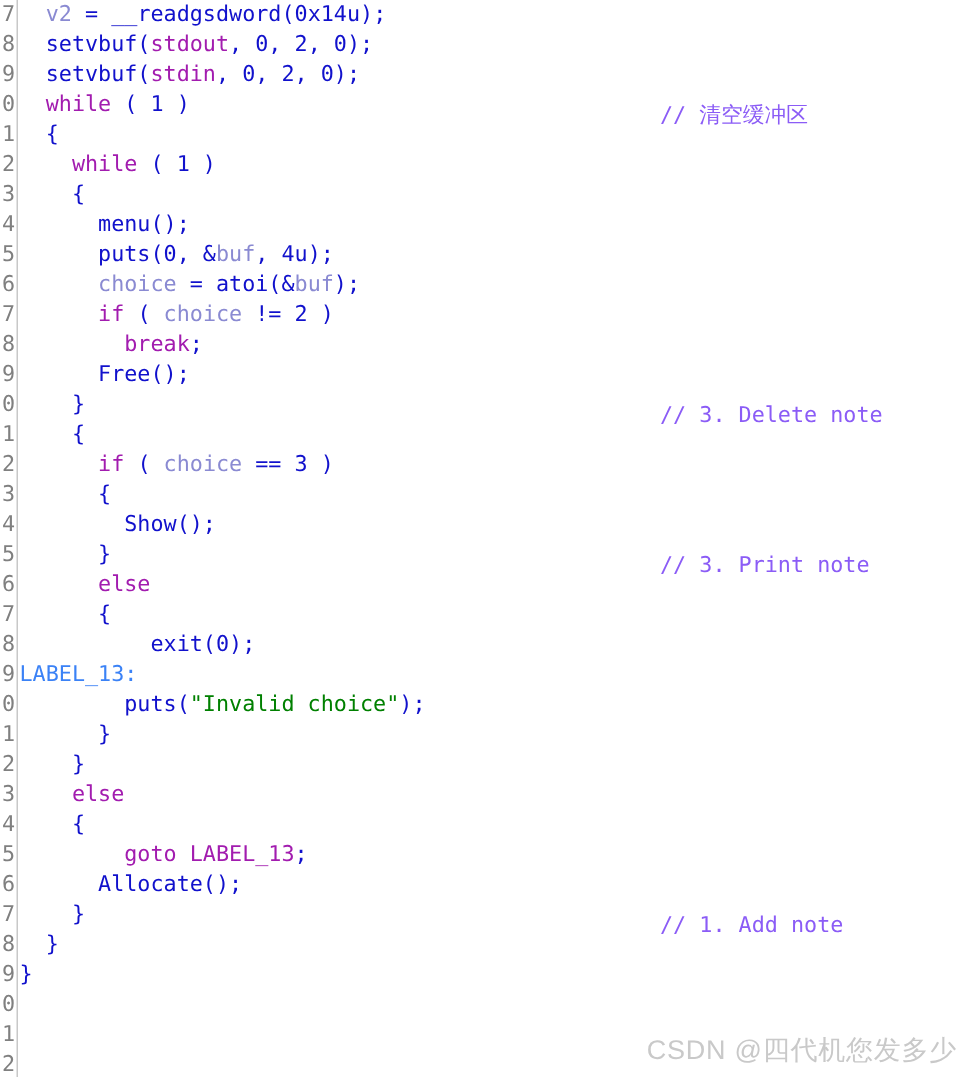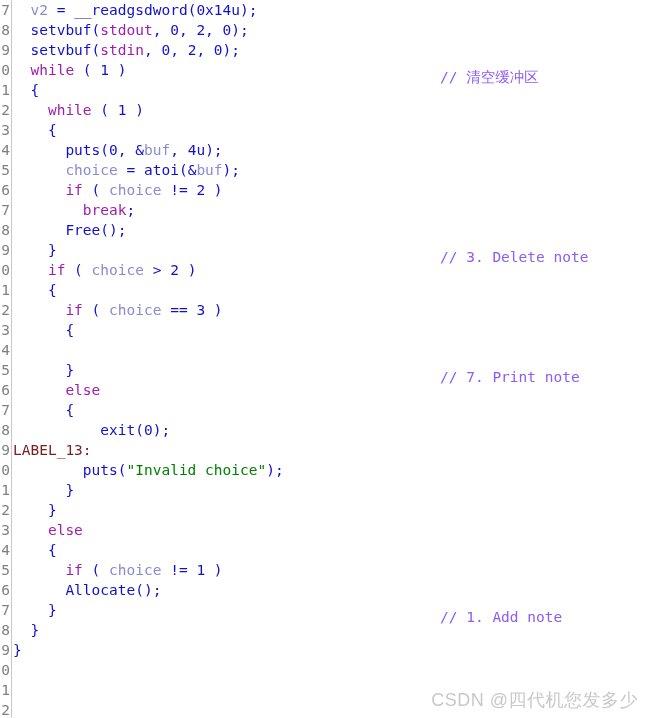--- a/index.html
+++ b/index.html
@@ -79,21 +79,21 @@
   }
 
   
   .t-plain   { color: #000000; }
   .t-kw      { color: #a21caf; }
   .t-func    { color: #1111cc; }
   .t-var     { color: #8a8ad2; }
   .t-num     { color: #1111cc; }
   .t-punct   { color: #1111cc; }
   .t-str     { color: #008000; }
-  .t-label   { color: #7f1d1d; }
+  .t-label   { color: #3b82f6; }
 
   .watermark {
     position: absolute;
     right: 8px;
     bottom: 6px;
     font-family: "Liberation Sans", sans-serif;
     font-size: 18px;
     color: #c9c9c9;
     white-space: pre;
     letter-spacing: 0.5px;
@@ -146,42 +146,42 @@
   </div>
 
   <div class="code-area" id="code-area">
       <div class="code-line"><span class="code-text"><span class="t-plain">  </span><span class="t-var">v2</span><span class="t-punct"> = </span><span class="t-func">__readgsdword</span><span class="t-punct">(</span><span class="t-num">0x14u</span><span class="t-punct">);</span></span></div>
       <div class="code-line"><span class="code-text"><span class="t-plain">  </span><span class="t-func">setvbuf</span><span class="t-punct">(</span><span class="t-kw">stdout</span><span class="t-punct">, </span><span class="t-num">0</span><span class="t-punct">, </span><span class="t-num">2</span><span class="t-punct">, </span><span class="t-num">0</span><span class="t-punct">);</span></span></div>
       <div class="code-line"><span class="code-text"><span class="t-plain">  </span><span class="t-func">setvbuf</span><span class="t-punct">(</span><span class="t-kw">stdin</span><span class="t-punct">, </span><span class="t-num">0</span><span class="t-punct">, </span><span class="t-num">2</span><span class="t-punct">, </span><span class="t-num">0</span><span class="t-punct">);</span></span><span class="comment">// 清空缓冲区</span></div>
       <div class="code-line"><span class="code-text"><span class="t-plain">  </span><span class="t-kw">while</span><span class="t-punct"> ( </span><span class="t-num">1</span><span class="t-punct"> )</span></span></div>
       <div class="code-line"><span class="code-text"><span class="t-punct">  {</span></span></div>
       <div class="code-line"><span class="code-text"><span class="t-plain">    </span><span class="t-kw">while</span><span class="t-punct"> ( </span><span class="t-num">1</span><span class="t-punct"> )</span></span></div>
       <div class="code-line"><span class="code-text"><span class="t-punct">    {</span></span></div>
+      <div class="code-line"><span class="code-text"><span class="t-plain">      </span><span class="t-func">menu</span><span class="t-punct">();</span></span></div>
       <div class="code-line"><span class="code-text"><span class="t-plain">      </span><span class="t-func">puts</span><span class="t-punct">(</span><span class="t-num">0</span><span class="t-punct">, &amp;</span><span class="t-var">buf</span><span class="t-punct">, </span><span class="t-num">4u</span><span class="t-punct">);</span></span></div>
       <div class="code-line"><span class="code-text"><span class="t-plain">      </span><span class="t-var">choice</span><span class="t-punct"> = </span><span class="t-func">atoi</span><span class="t-punct">(&amp;</span><span class="t-var">buf</span><span class="t-punct">);</span></span></div>
       <div class="code-line"><span class="code-text"><span class="t-plain">      </span><span class="t-kw">if</span><span class="t-punct"> ( </span><span class="t-var">choice</span><span class="t-punct"> != </span><span class="t-num">2</span><span class="t-punct"> )</span></span></div>
       <div class="code-line"><span class="code-text"><span class="t-plain">        </span><span class="t-kw">break</span><span class="t-punct">;</span></span></div>
       <div class="code-line"><span class="code-text"><span class="t-plain">      </span><span class="t-func">Free</span><span class="t-punct">();</span></span><span class="comment">// 3. Delete note</span></div>
       <div class="code-line"><span class="code-text"><span class="t-punct">    }</span></span></div>
-      <div class="code-line"><span class="code-text"><span class="t-plain">    </span><span class="t-kw">if</span><span class="t-punct"> ( </span><span class="t-var">choice</span><span class="t-punct"> &gt; </span><span class="t-num">2</span><span class="t-punct"> )</span></span></div>
       <div class="code-line"><span class="code-text"><span class="t-punct">    {</span></span></div>
       <div class="code-line"><span class="code-text"><span class="t-plain">      </span><span class="t-kw">if</span><span class="t-punct"> ( </span><span class="t-var">choice</span><span class="t-punct"> == </span><span class="t-num">3</span><span class="t-punct"> )</span></span></div>
       <div class="code-line"><span class="code-text"><span class="t-punct">      {</span></span></div>
-      <div class="code-line"><span class="comment">// 7. Print note</span></div>
+      <div class="code-line"><span class="code-text"><span class="t-plain">        </span><span class="t-func">Show</span><span class="t-punct">();</span></span><span class="comment">// 3. Print note</span></div>
       <div class="code-line"><span class="code-text"><span class="t-punct">      }</span></span></div>
       <div class="code-line"><span class="code-text"><span class="t-plain">      </span><span class="t-kw">else</span></span></div>
       <div class="code-line"><span class="code-text"><span class="t-punct">      {</span></span></div>
       <div class="code-line"><span class="code-text"><span class="t-plain">          </span><span class="t-func">exit</span><span class="t-punct">(</span><span class="t-num">0</span><span class="t-punct">);</span></span></div>
       <div class="code-line"><span class="code-text"><span class="t-label">LABEL_13:</span></span></div>
       <div class="code-line"><span class="code-text"><span class="t-plain">        </span><span class="t-func">puts</span><span class="t-punct">(</span><span class="t-str">"Invalid choice"</span><span class="t-punct">);</span></span></div>
       <div class="code-line"><span class="code-text"><span class="t-punct">      }</span></span></div>
       <div class="code-line"><span class="code-text"><span class="t-punct">    }</span></span></div>
       <div class="code-line"><span class="code-text"><span class="t-plain">    </span><span class="t-kw">else</span></span></div>
       <div class="code-line"><span class="code-text"><span class="t-punct">    {</span></span></div>
-      <div class="code-line"><span class="code-text"><span class="t-plain">      </span><span class="t-kw">if</span><span class="t-punct"> ( </span><span class="t-var">choice</span><span class="t-punct"> != </span><span class="t-num">1</span><span class="t-punct"> )</span></span></div>
+      <div class="code-line"><span class="code-text"><span class="t-plain">        </span><span class="t-kw">goto</span><span class="t-plain"> </span><span class="t-kw">LABEL_13</span><span class="t-punct">;</span></span></div>
       <div class="code-line"><span class="code-text"><span class="t-plain">      </span><span class="t-func">Allocate</span><span class="t-punct">();</span></span><span class="comment">// 1. Add note</span></div>
       <div class="code-line"><span class="code-text"><span class="t-punct">    }</span></span></div>
       <div class="code-line"><span class="code-text"><span class="t-punct">  }</span></span></div>
       <div class="code-line"><span class="code-text"><span class="t-punct">}</span></span></div>
     </div>
 
   <div class="watermark">CSDN @四代机您发多少</div>
 
 </div>
 

